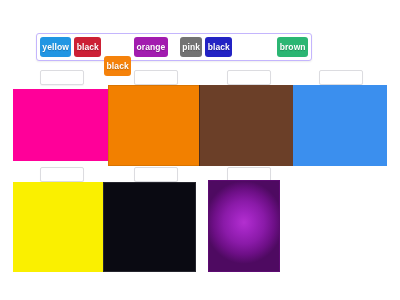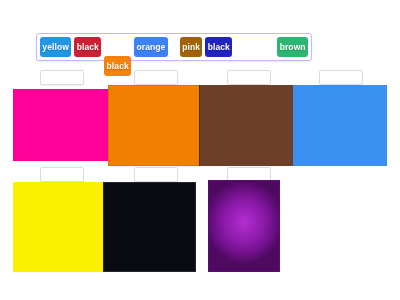--- a/index.html
+++ b/index.html
@@ -113,24 +113,24 @@
 <div class="label-bank">
   <div class="chip" style="background: rgb(33, 150, 227);">
     <span>yellow</span>
   </div>
   <div class="chip" style="background: rgb(204, 32, 53);">
     <span>black</span>
   </div>
   <div class="chip" style="background: rgb(245, 130, 11); margin-top: 37px;">
     <span>black</span>
   </div>
-  <div class="chip" style="background: #3b82f6;">
+  <div class="chip" style="background: #a21caf;">
     <span>orange</span>
   </div>
-  <div class="chip" style="background: #a16207; margin-left: 9px;">
+  <div class="chip" style="background: #737373; margin-left: 9px;">
     <span>pink</span>
   </div>
   <div class="chip" style="background: rgb(35, 35, 196);">
     <span>black</span>
   </div>
   <div class="chip" style="background: rgb(43, 182, 115); margin-left: 42px;">
     <span>brown</span>
   </div>
 </div>
 

